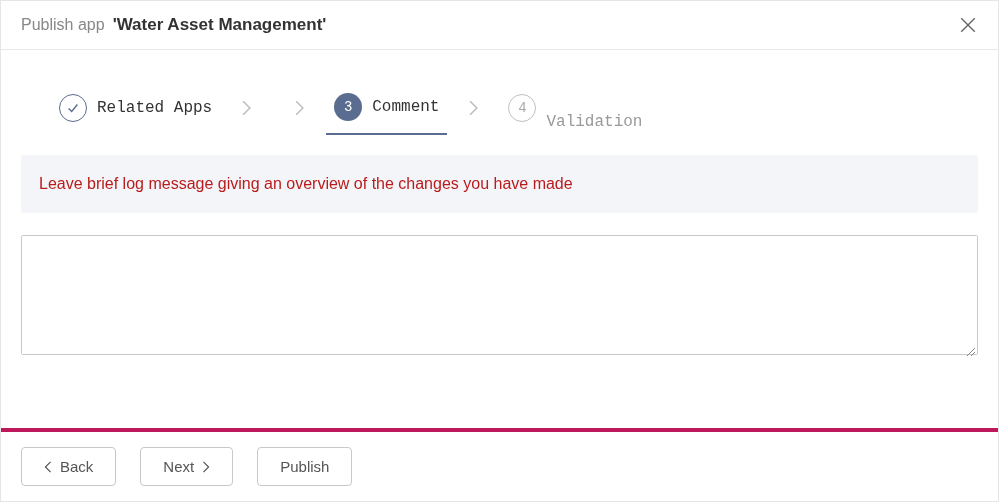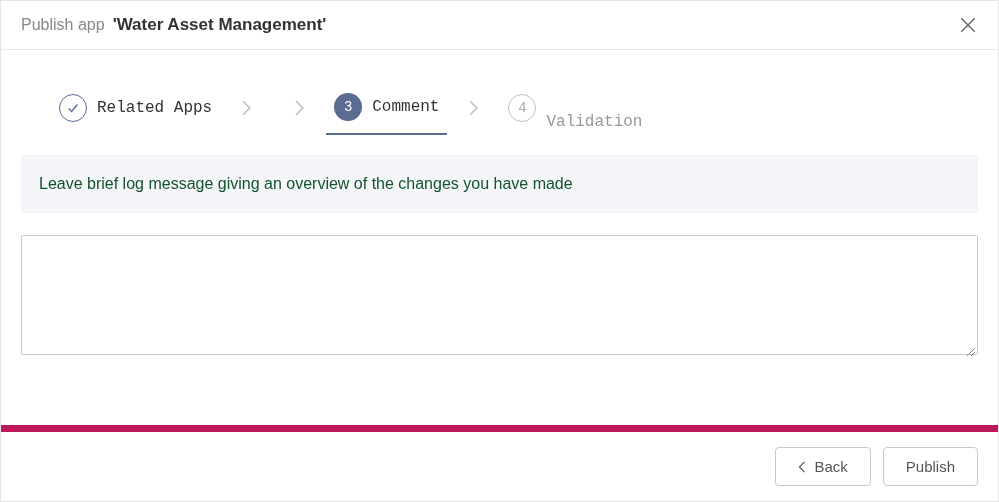--- a/index.html
+++ b/index.html
@@ -119,21 +119,21 @@
       color: #bbb;
       display: flex;
     }
     .step-sep svg {
       width: 9px;
       height: 16px;
     }
     .instruction-box {
       background: #f4f5f9;
       padding: 20px 18px;
-      color: #14532d;
+      color: #b91c1c;
       font-size: 16px;
       border-radius: 2px;
       margin-bottom: 22px;
     }
     .textarea-wrap {
       border: 1px solid #c8c8c8;
       border-radius: 2px;
       height: 120px;
       position: relative;
       margin-bottom: 16px;
@@ -154,25 +154,24 @@
       right: 2px;
       width: 10px;
       height: 10px;
       pointer-events: none;
     }
     .resize-handle svg {
       width: 10px;
       height: 10px;
     }
     .footer {
-      border-top: 7px solid #be185d;
+      border-top: 4px solid #be185d;
       padding: 15px 20px;
       display: flex;
-      justify-content: flex-end;
-      gap: 12px;
+      gap: 24px;
     }
     .btn {
       border: 1px solid #c8c8c8;
       background: #fff;
       color: #555;
       font-size: 15px;
       padding: 10px 22px;
       border-radius: 4px;
       cursor: pointer;
       display: flex;
@@ -257,16 +256,22 @@
   </div>
 
   <div class="footer">
     <button class="btn">
       <svg viewBox="0 0 8 14" fill="none" stroke="currentColor" stroke-width="1.4">
         <polyline points="7,1 1,7 7,13"></polyline>
       </svg>
       <span>Back</span>
     </button>
     <button class="btn">
+      <span>Next</span>
+      <svg viewBox="0 0 8 14" fill="none" stroke="currentColor" stroke-width="1.4">
+        <polyline points="1,1 7,7 1,13"></polyline>
+      </svg>
+    </button>
+    <button class="btn">
       <span>Publish</span>
     </button>
   </div>
 </div>
 
 </body></html>

